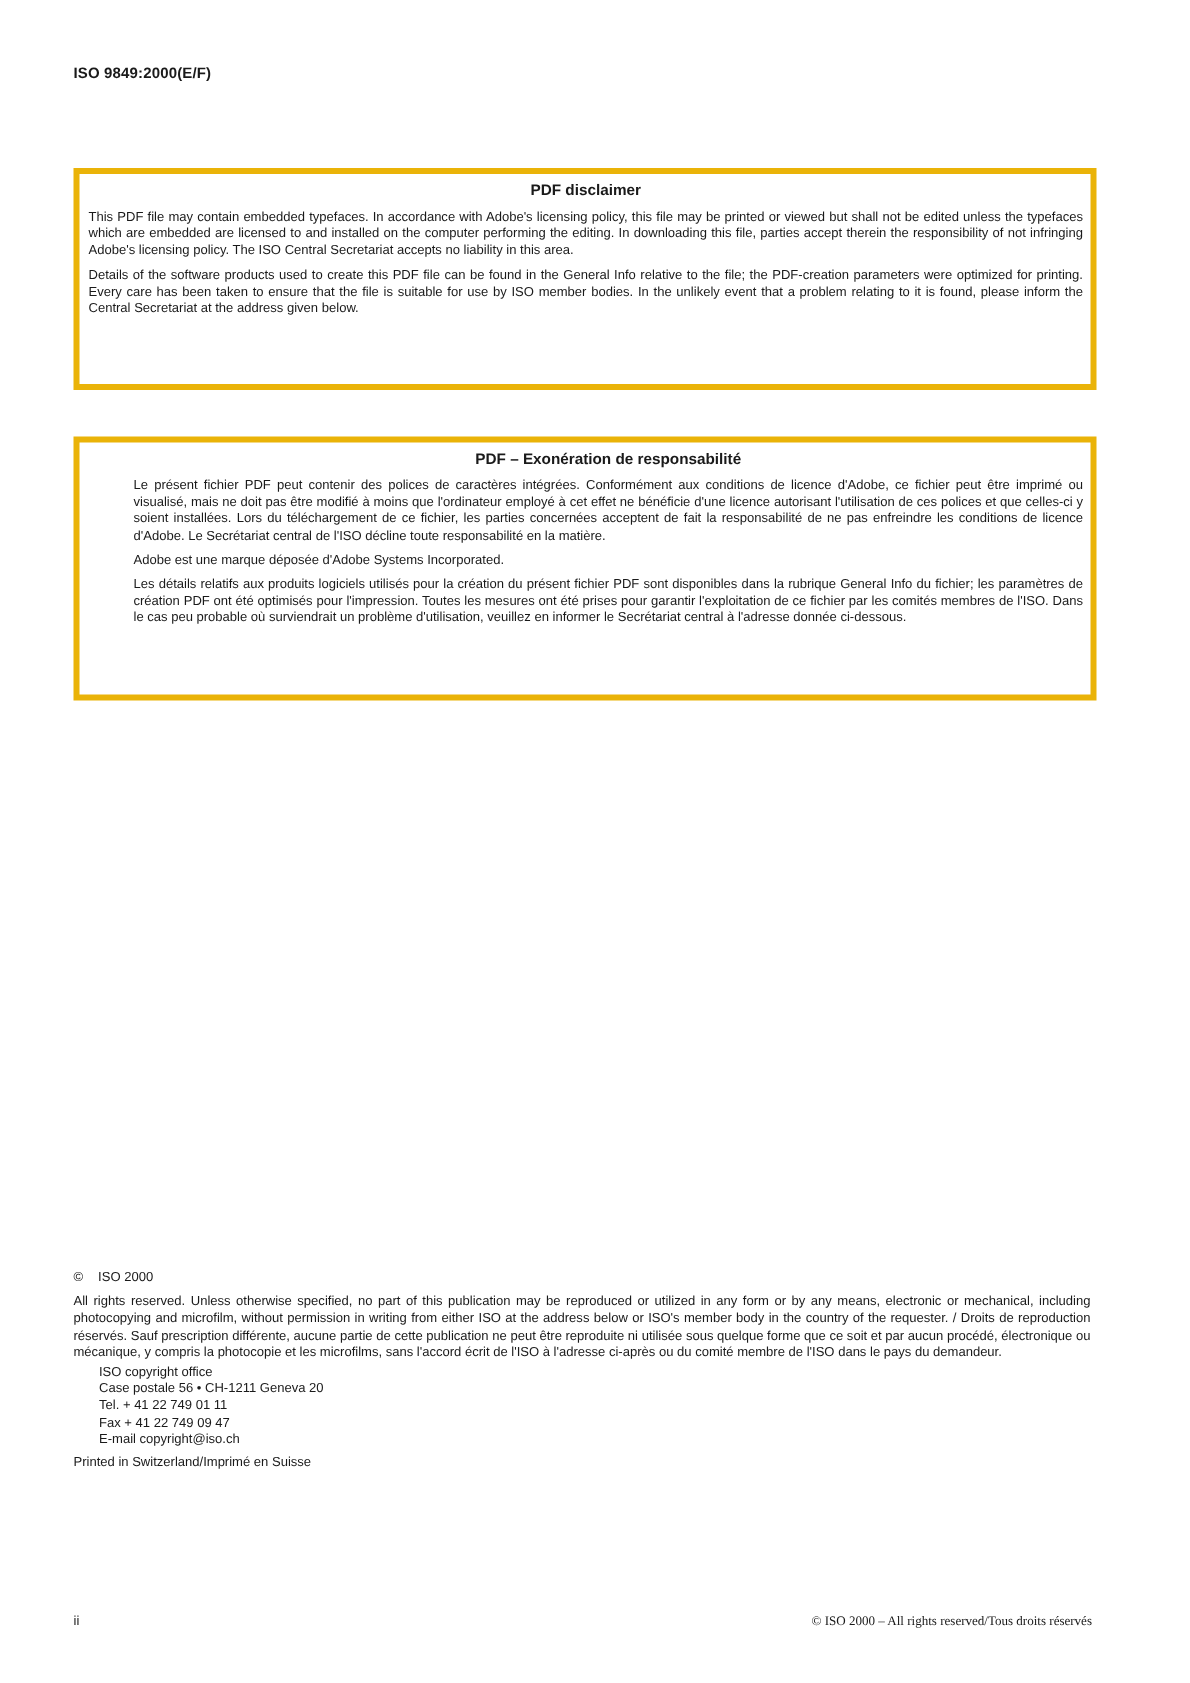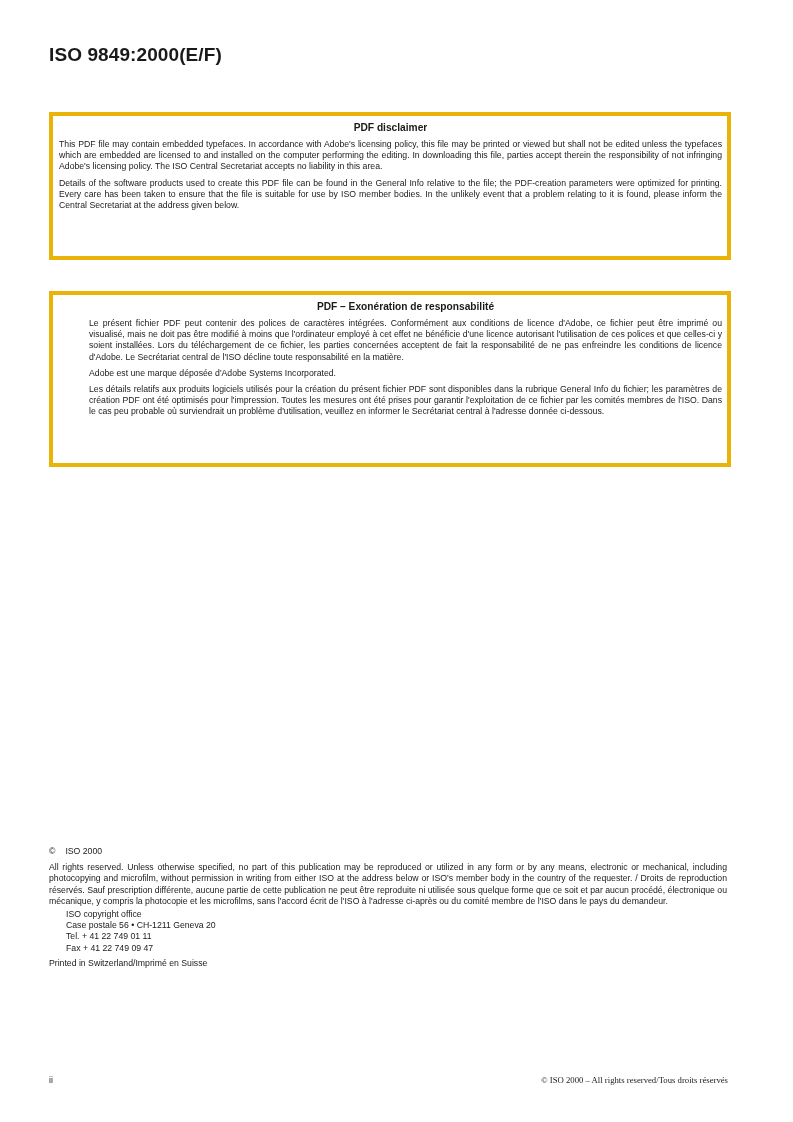--- a/index.html
+++ b/index.html
@@ -2,21 +2,21 @@
 <html><head>
 <meta charset="utf-8">
 <style>
   html, body { margin: 0; padding: 0; background: #ffffff; }
   body {
     width: 793px; height: 1122px; position: relative; overflow: hidden;
     font-family: "Liberation Sans", sans-serif; color: #1a1a1a;
   }
   .doc-id {
     position: absolute; left: 49px; top: 44px;
-    font-size: 19px; font-weight: bold; letter-spacing: 0.1px;
+    font-size: 10px; font-weight: bold; letter-spacing: 0.1px;
   }
   .box {
     position: absolute; left: 49px; width: 682px;
     border: 4px solid #eab308; box-sizing: border-box;
     padding: 6px 5px 5px 6px;
   }
   .box1 { top: 112px; height: 148px; }
   .box2 { top: 291px; height: 176px; padding-left: 36px; }
   .box-title {
     text-align: center; font-weight: bold; font-size: 10.2px;
@@ -64,18 +64,19 @@
 <div class="copyright">
   <div class="c-head">
     <span class="sym">©</span><span>ISO 2000</span>
   </div>
   <p class="rights">All rights reserved. Unless otherwise specified, no part of this publication may be reproduced or utilized in any form or by any means, electronic or mechanical, including photocopying and microfilm, without permission in writing from either ISO at the address below or ISO's member body in the country of the requester. / Droits de reproduction réservés. Sauf prescription différente, aucune partie de cette publication ne peut être reproduite ni utilisée sous quelque forme que ce soit et par aucun procédé, électronique ou mécanique, y compris la photocopie et les microfilms, sans l'accord écrit de l'ISO à l'adresse ci-après ou du comité membre de l'ISO dans le pays du demandeur.</p>
   <div class="address">
     <div>ISO copyright office</div>
     <div>Case postale 56 • CH-1211 Geneva  20</div>
     <div>Tel.  + 41 22 749 01 11</div>
     <div>Fax  + 41 22 749 09 47</div>
+    <div>E-mail  copyright@iso.ch</div>
   </div>
   <p class="printed">Printed in Switzerland/Imprimé en Suisse</p>
 </div>
 
 <div class="footer-left">ii</div>
 <div class="footer-right">© ISO 2000 – All rights reserved/Tous droits réservés</div>
 
 </body></html>

